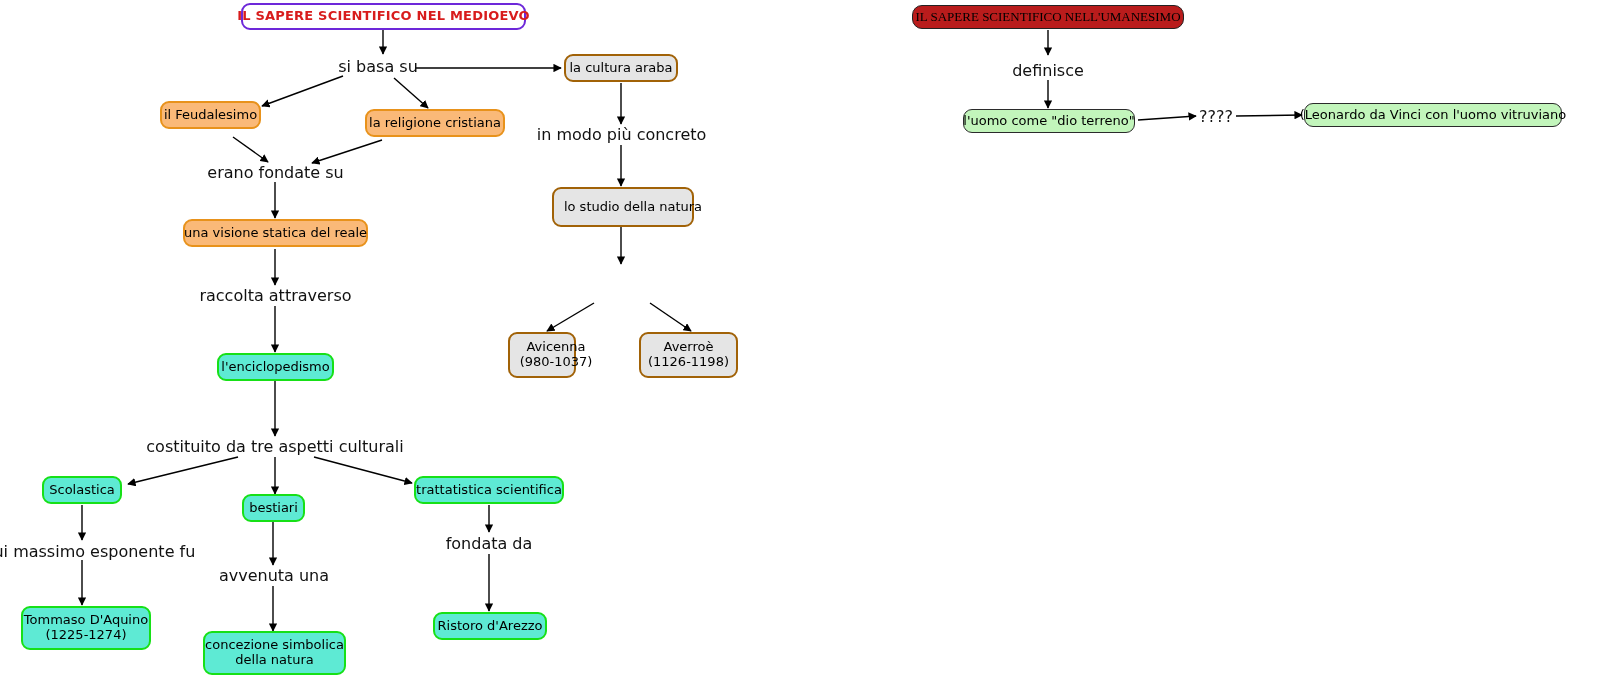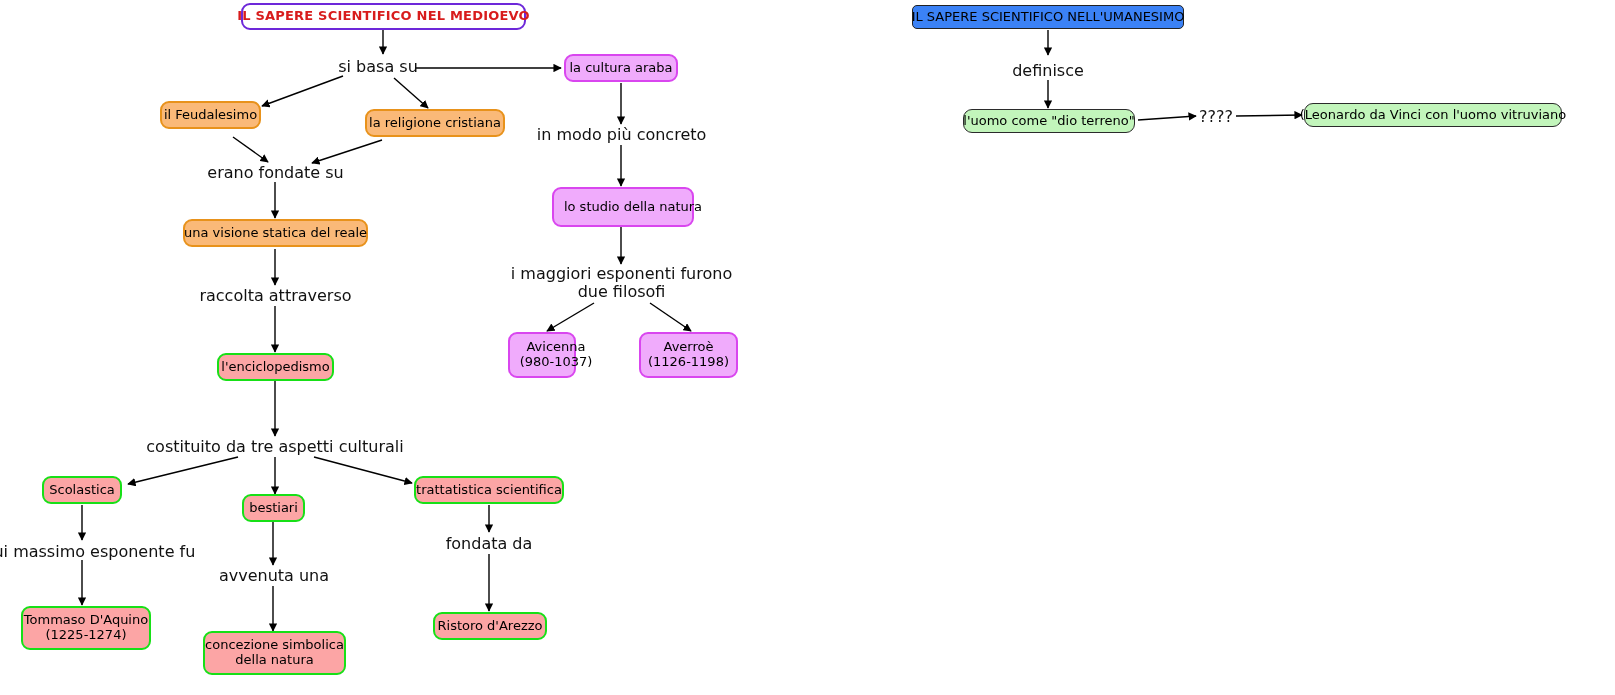--- a/index.html
+++ b/index.html
@@ -46,46 +46,47 @@
     border: 2px solid #6d28d9;
     border-radius: 9px;
     color: #d81c1c;
     font-weight: bold;
     font-size: 13px;
     letter-spacing: .2px;
   }
 
   
   .n-plain {
-    background: #3b82f6;
+    background: #b91c1c;
     border: 1px solid #222222;
-    border-radius: 5px;
+    border-radius: 10px;
     color: #000000;
     font-size: 13px;
+    font-family: Liberation Serif, serif;
   }
 
   
   .n-orange {
     background: #fab978;
     border: 2px solid #e8921b;
     border-radius: 9px;
     font-size: 13px;
   }
 
   
   .n-blue {
-    background: #f0abfc;
-    border: 2px solid #d946ef;
+    background: #e5e5e5;
+    border: 2px solid #a16207;
     border-radius: 9px;
     font-size: 13px;
   }
 
   
   .n-green {
-    background: #fca5a5;
+    background: #5eead4;
     border: 2.5px solid #17e017;
     border-radius: 9px;
     font-size: 13px;
   }
 
   
   .n-green-thin {
     background: #c2f5bb;
     border: 1px solid #2b2b2b;
     border-radius: 9px;
@@ -205,22 +206,20 @@
 della natura</div>
 
   <div class="node n-green" style="left:433px; top:612px; width:114px; height:28px;">Ristoro d'Arezzo</div>
 
   <div class="node n-blue" style="left:564px; top:54px; width:114px; height:28px;">la cultura araba</div>
 
   <div class="node n-label" style="left:558px; top:126px; width:127px; height:18px;">in modo più concreto</div>
 
   <div class="node n-blue" style="left:552px; top:187px; width:142px; height:40px;padding-left:20px;">lo studio della natura</div>
 
-  <div class="node n-label" style="left:534px; top:266px; width:175px; height:34px;">i maggiori esponenti furono
-due filosofi</div>
 
   <div class="node n-blue" style="left:508px; top:332px; width:68px; height:46px;padding-left:28px;">Avicenna
 (980-1037)</div>
 
   <div class="node n-blue" style="left:639px; top:332px; width:99px; height:46px;">Averroè
 (1126-1198)</div>
 
   <div class="node n-plain" style="left:912px; top:5px; width:272px; height:24px;">IL SAPERE SCIENTIFICO NELL'UMANESIMO</div>
 
   <div class="node n-label" style="left:1017px; top:62px; width:62px; height:18px;">definisce</div>

